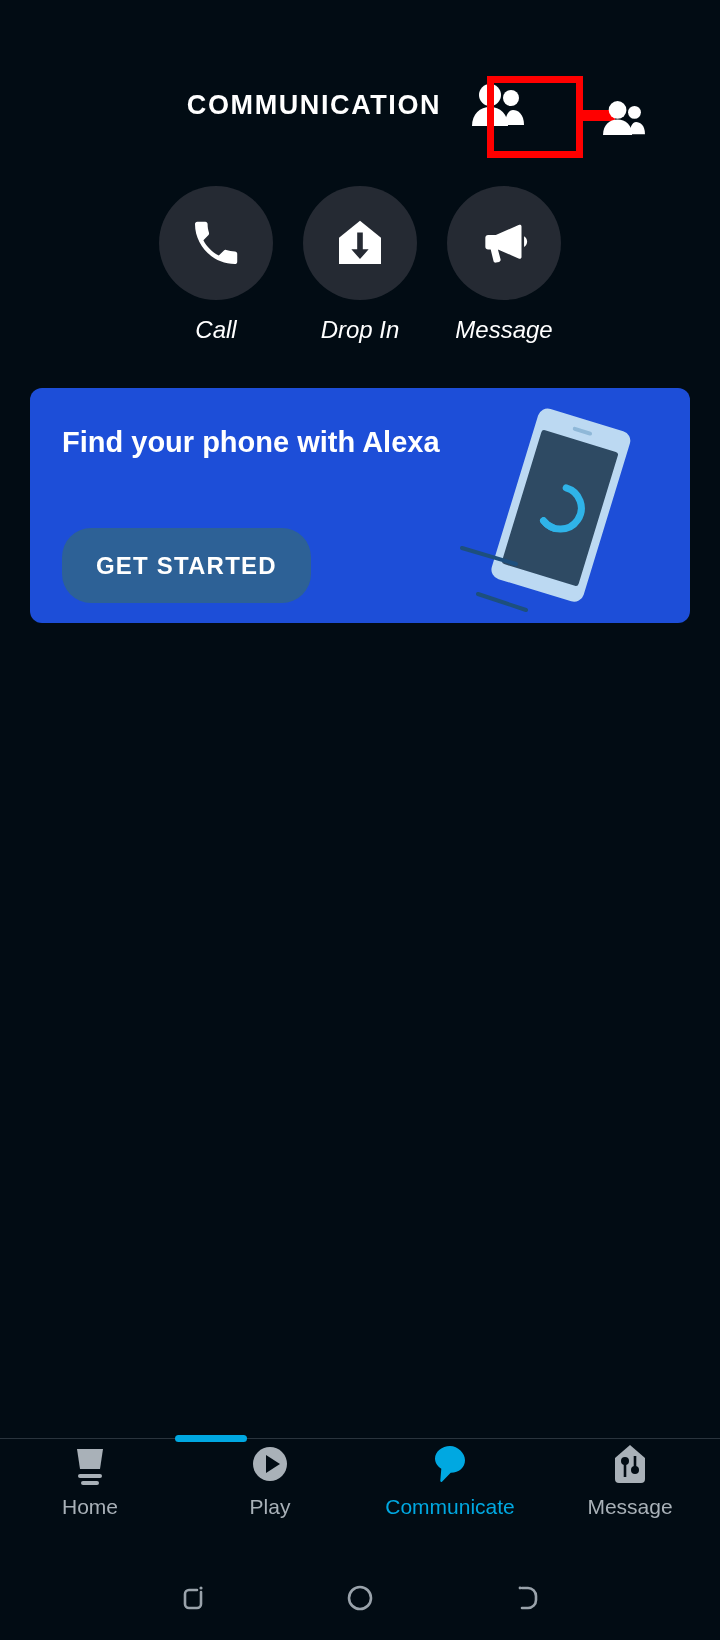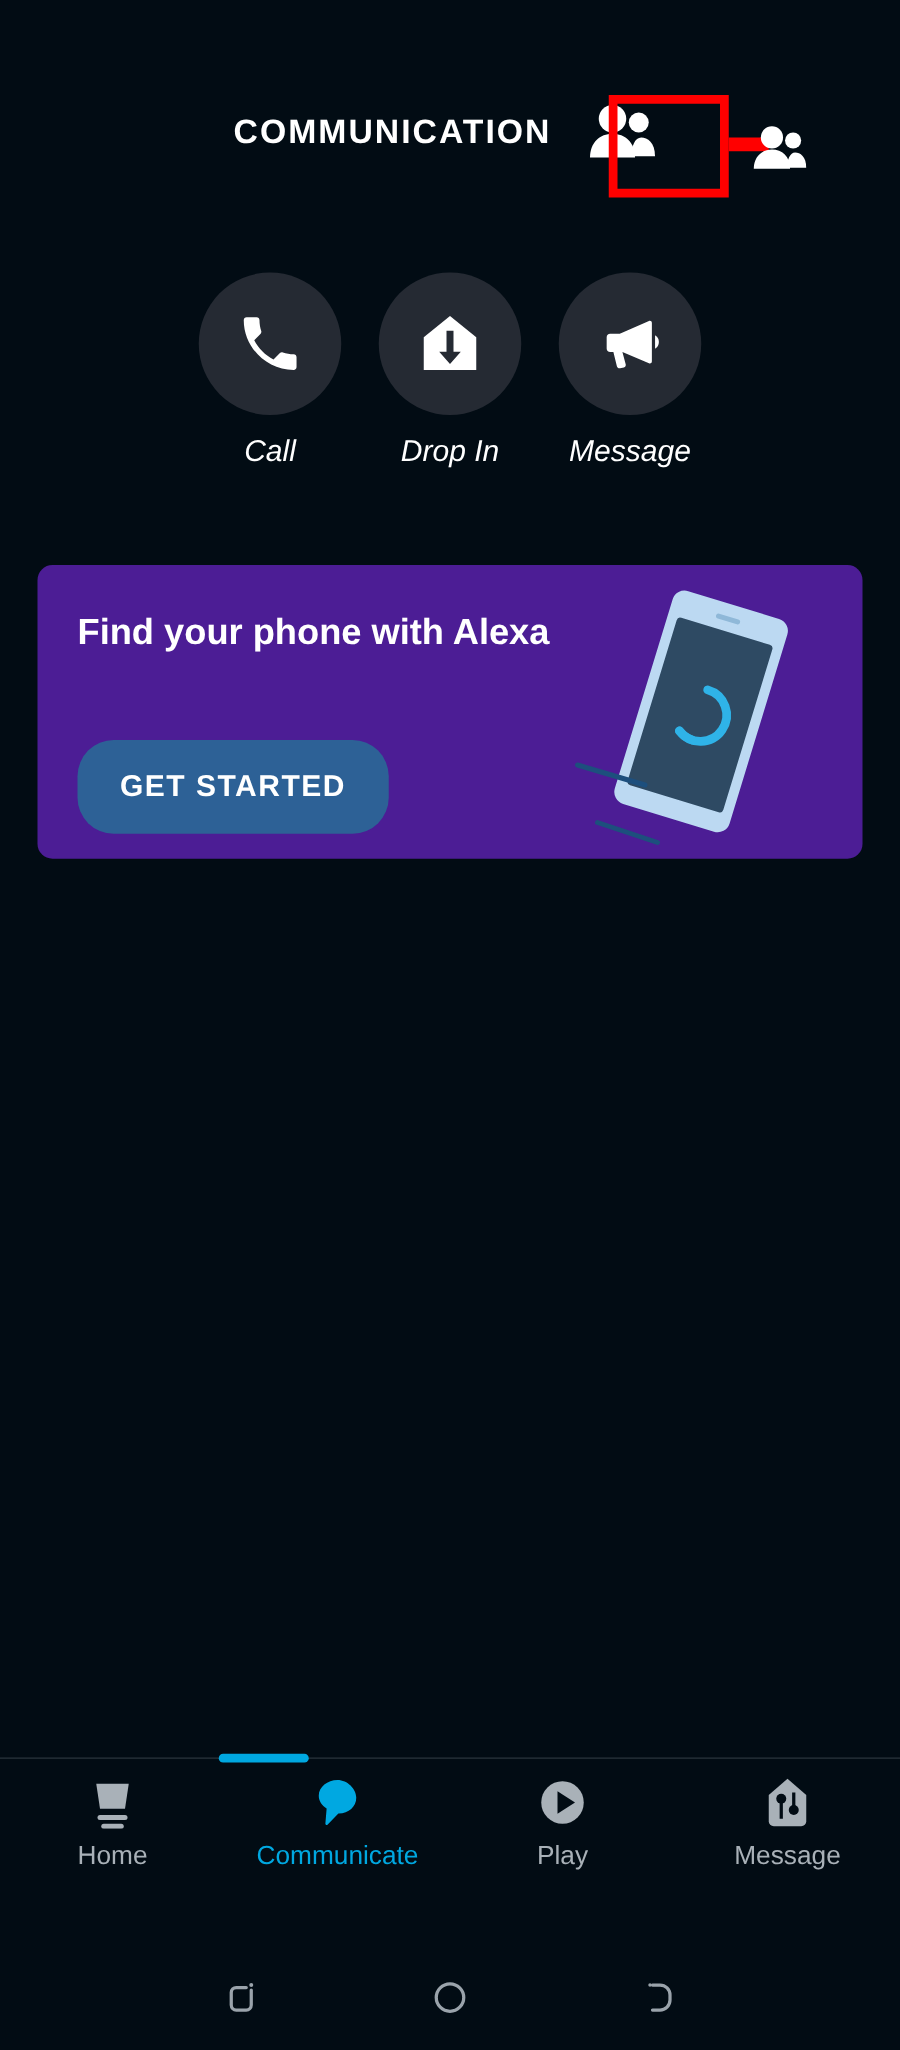--- a/index.html
+++ b/index.html
@@ -5,21 +5,21 @@
   * { margin:0; padding:0; box-sizing:border-box; }
   html, body {
     width:720px; height:1640px;
     background:#020c14;
     font-family:"Liberation Sans", sans-serif;
     overflow:hidden;
   }
   .screen {
     position:relative; width:720px; height:1640px;
     background:#020c14;
-    display:flex; flex-direction:column;gap:32px;
+    display:flex; flex-direction:column;
   }
 
   
   .header {
     position:relative;
     height:180px;
     display:flex; align-items:center; justify-content:center;
     padding-top:30px;
   }
   .header-title {
@@ -72,21 +72,21 @@
   .action-label {
     margin-top:16px; font-size:24px; color:#ffffff; font-weight:400;
     white-space:nowrap;
   }
 
   
   .promo {
     position:relative;
     margin:44px 30px 0 30px;
     height:235px;
-    background:#4c1d95;
+    background:#1d4ed8;
     border-radius:12px;
     overflow:hidden;
   }
   .promo-title {
     position:absolute; left:32px; top:38px;
     font-size:29px; font-weight:bold; color:#ffffff;
   }
   .promo-cta {
     position:absolute; left:32px; top:140px;
     height:75px; padding:0 34px;
@@ -116,21 +116,21 @@
   }
 
   .spacer { flex:1; }
 
   
   .tabbar {
     position:relative;
     border-top:1px solid #2a343d;
     height:118px;
     display:flex; align-items:flex-start; justify-content:space-around;
-    padding-top:12px;
+    padding-top:2px;
   }
   .tab {
     width:144px; display:flex; flex-direction:column; align-items:center;
     cursor:pointer;
   }
   .tab-icon { height:46px; display:flex; align-items:center; justify-content:center; }
   .tab-icon svg { width:46px; height:42px; }
   .tab-label { margin-top:8px; font-size:21px; color:#a9b1b8; }
   .tab.active .tab-label { color:#00a8e1; }
   .tab-indicator {
@@ -237,37 +237,37 @@
       <div class="tab-icon">
         <svg viewBox="0 0 46 42">
           <path d="M10 6h26l-3 20H13z" fill="#a9b1b8"></path>
           <rect x="11" y="31" width="24" height="4" rx="2" fill="#a9b1b8"></rect>
           <rect x="14" y="38" width="18" height="4" rx="2" fill="#a9b1b8"></rect>
         </svg>
       </div>
       <div class="tab-label">Home</div>
     </div>
 
-    <div class="tab active">
-      <div class="tab-icon">
-        <svg viewBox="0 0 46 42">
-          <path fill="#00a8e1" d="M23 3c-8 0-15 5.6-15 12.6 0 4.2 2.5 7.9 6.3 10.2l-1 12c-.1 1 1 1.6 1.7.9l8.7-8.9h.3c8 0 14-5.6 14-12.6S31 3 23 3z"></path>
-        </svg>
-      </div>
-      <div class="tab-label">Communicate</div>
-    </div>
-
     <div class="tab">
       <div class="tab-icon">
         <svg viewBox="0 0 46 42">
           <circle cx="23" cy="21" r="17" fill="#a9b1b8"></circle>
           <path d="M19 12 33 21 19 30z" fill="#020c14"></path>
         </svg>
       </div>
       <div class="tab-label">Play</div>
+    </div>
+
+    <div class="tab active">
+      <div class="tab-icon">
+        <svg viewBox="0 0 46 42">
+          <path fill="#00a8e1" d="M23 3c-8 0-15 5.6-15 12.6 0 4.2 2.5 7.9 6.3 10.2l-1 12c-.1 1 1 1.6 1.7.9l8.7-8.9h.3c8 0 14-5.6 14-12.6S31 3 23 3z"></path>
+        </svg>
+      </div>
+      <div class="tab-label">Communicate</div>
     </div>
 
     <div class="tab">
       <div class="tab-icon">
         <svg viewBox="0 0 46 42">
           <path d="M23 2 38 15v21a4 4 0 0 1-4 4H12a4 4 0 0 1-4-4V15z" fill="#a9b1b8"></path>
           <circle cx="18" cy="18" r="4" fill="#020c14"></circle>
           <rect x="16.7" y="20" width="2.6" height="14" fill="#020c14"></rect>
           <circle cx="28" cy="27" r="4" fill="#020c14"></circle>
           <rect x="26.7" y="13" width="2.6" height="14" fill="#020c14"></rect>

